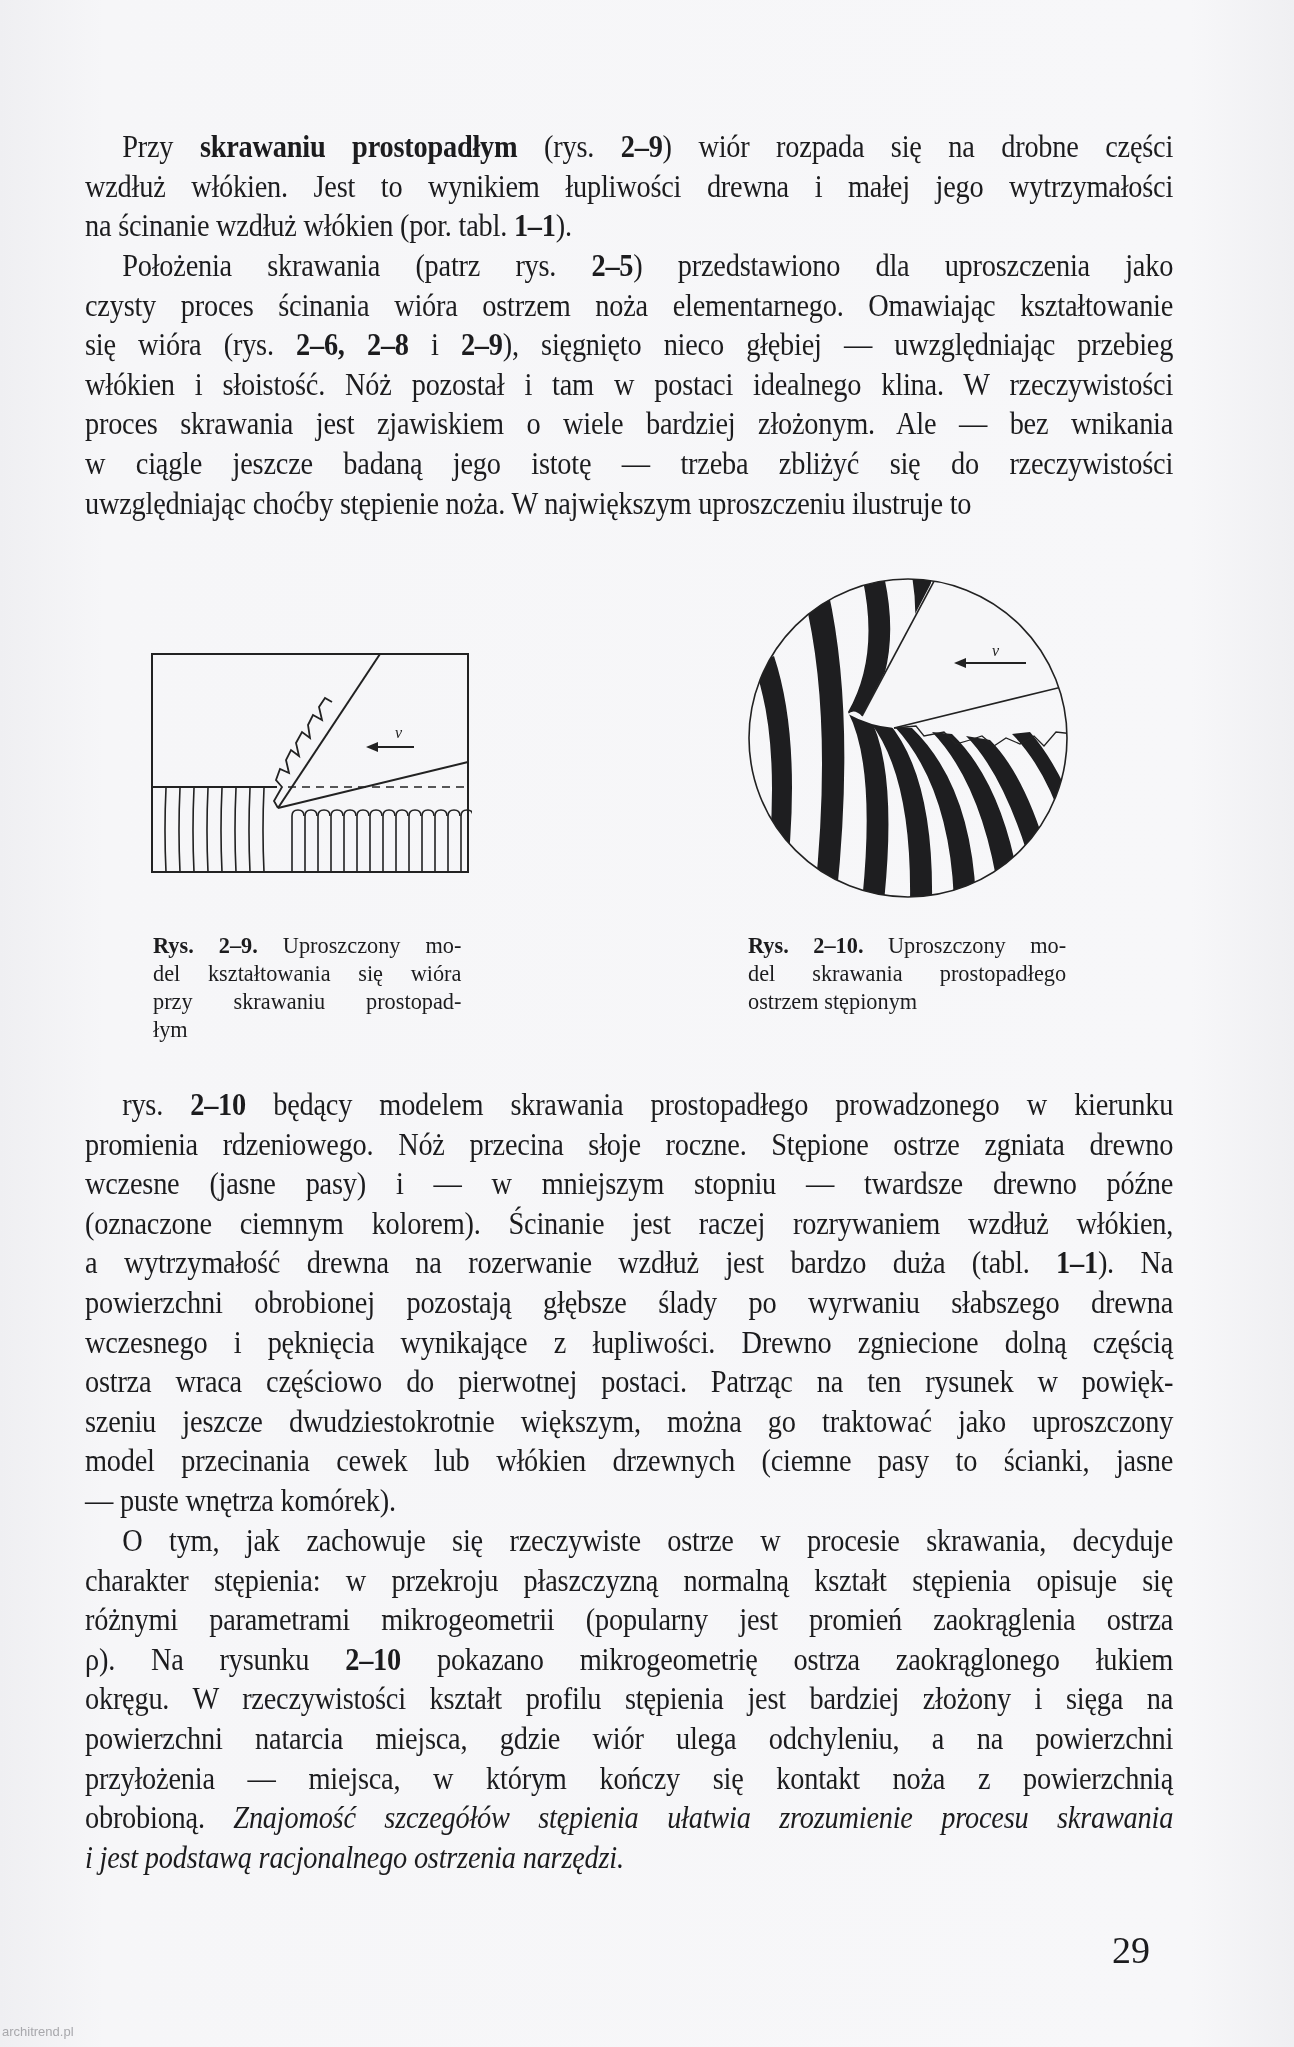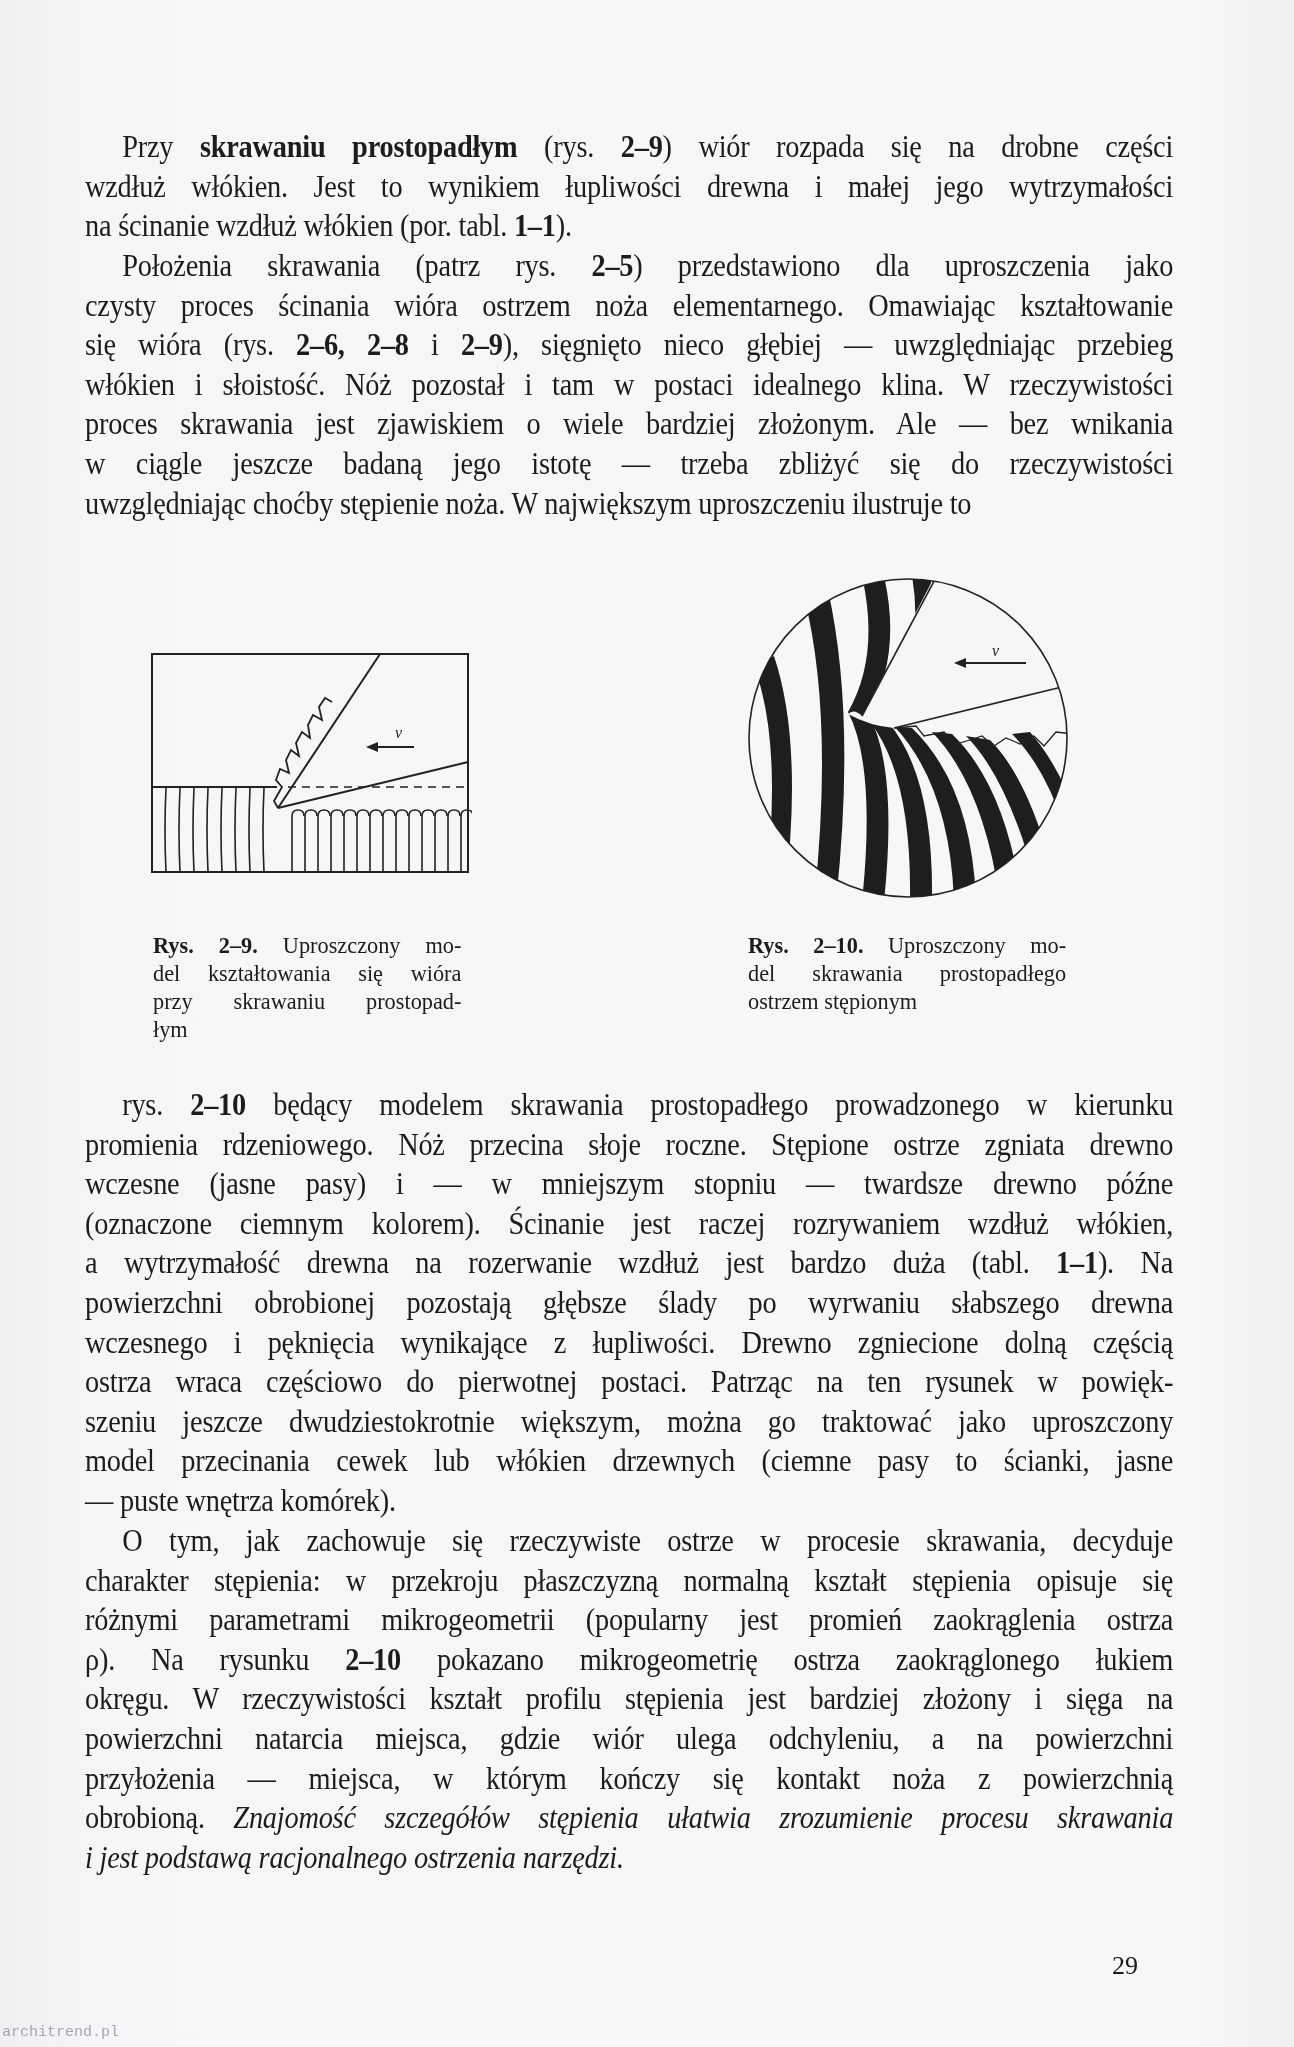--- a/index.html
+++ b/index.html
@@ -37,26 +37,26 @@
   .caption .line { text-align-last: justify; }
   .caption .line.last { text-align-last: left; }
   .cap-1 { left: 153px; top: 932px; width: 318px; }
   .cap-2 { left: 748px; top: 932px; width: 328px; }
 
   .fig { position: absolute; }
   .fig-1 { left: 150px; top: 652px; width: 322px; height: 224px; }
   .fig-2 { left: 744px; top: 576px; width: 330px; height: 326px; }
 
   .page-number {
-    position: absolute; left: 1112px; top: 1930px; font-size: 26px; line-height: 40px; margin-top: 16px;
+    position: absolute; left: 1112px; top: 1930px; font-size: 38px; line-height: 40px;
   }
   .watermark {
     position: absolute; left: 2px; top: 2024px;
-    font-family: Liberation Mono, monospace;
-    font-size: 15px; color: #a8a8ac;
+    font-family: Liberation Sans, sans-serif;
+    font-size: 13px; color: #a8a8ac;
   }
 </style>
 </head>
 <body>
 
 <div class="paper"></div>
 
 <div class="textblock para-1 indent-first">
     <span class="line indent"><span>Przy </span><b>skrawaniu prostopadłym</b><span> (rys. </span><b>2–9</b><span>) wiór rozpada się na drobne części</span></span>
     <span class="line"><span>wzdłuż włókien. Jest to wynikiem łupliwości drewna i małej jego wytrzymałości</span></span>

